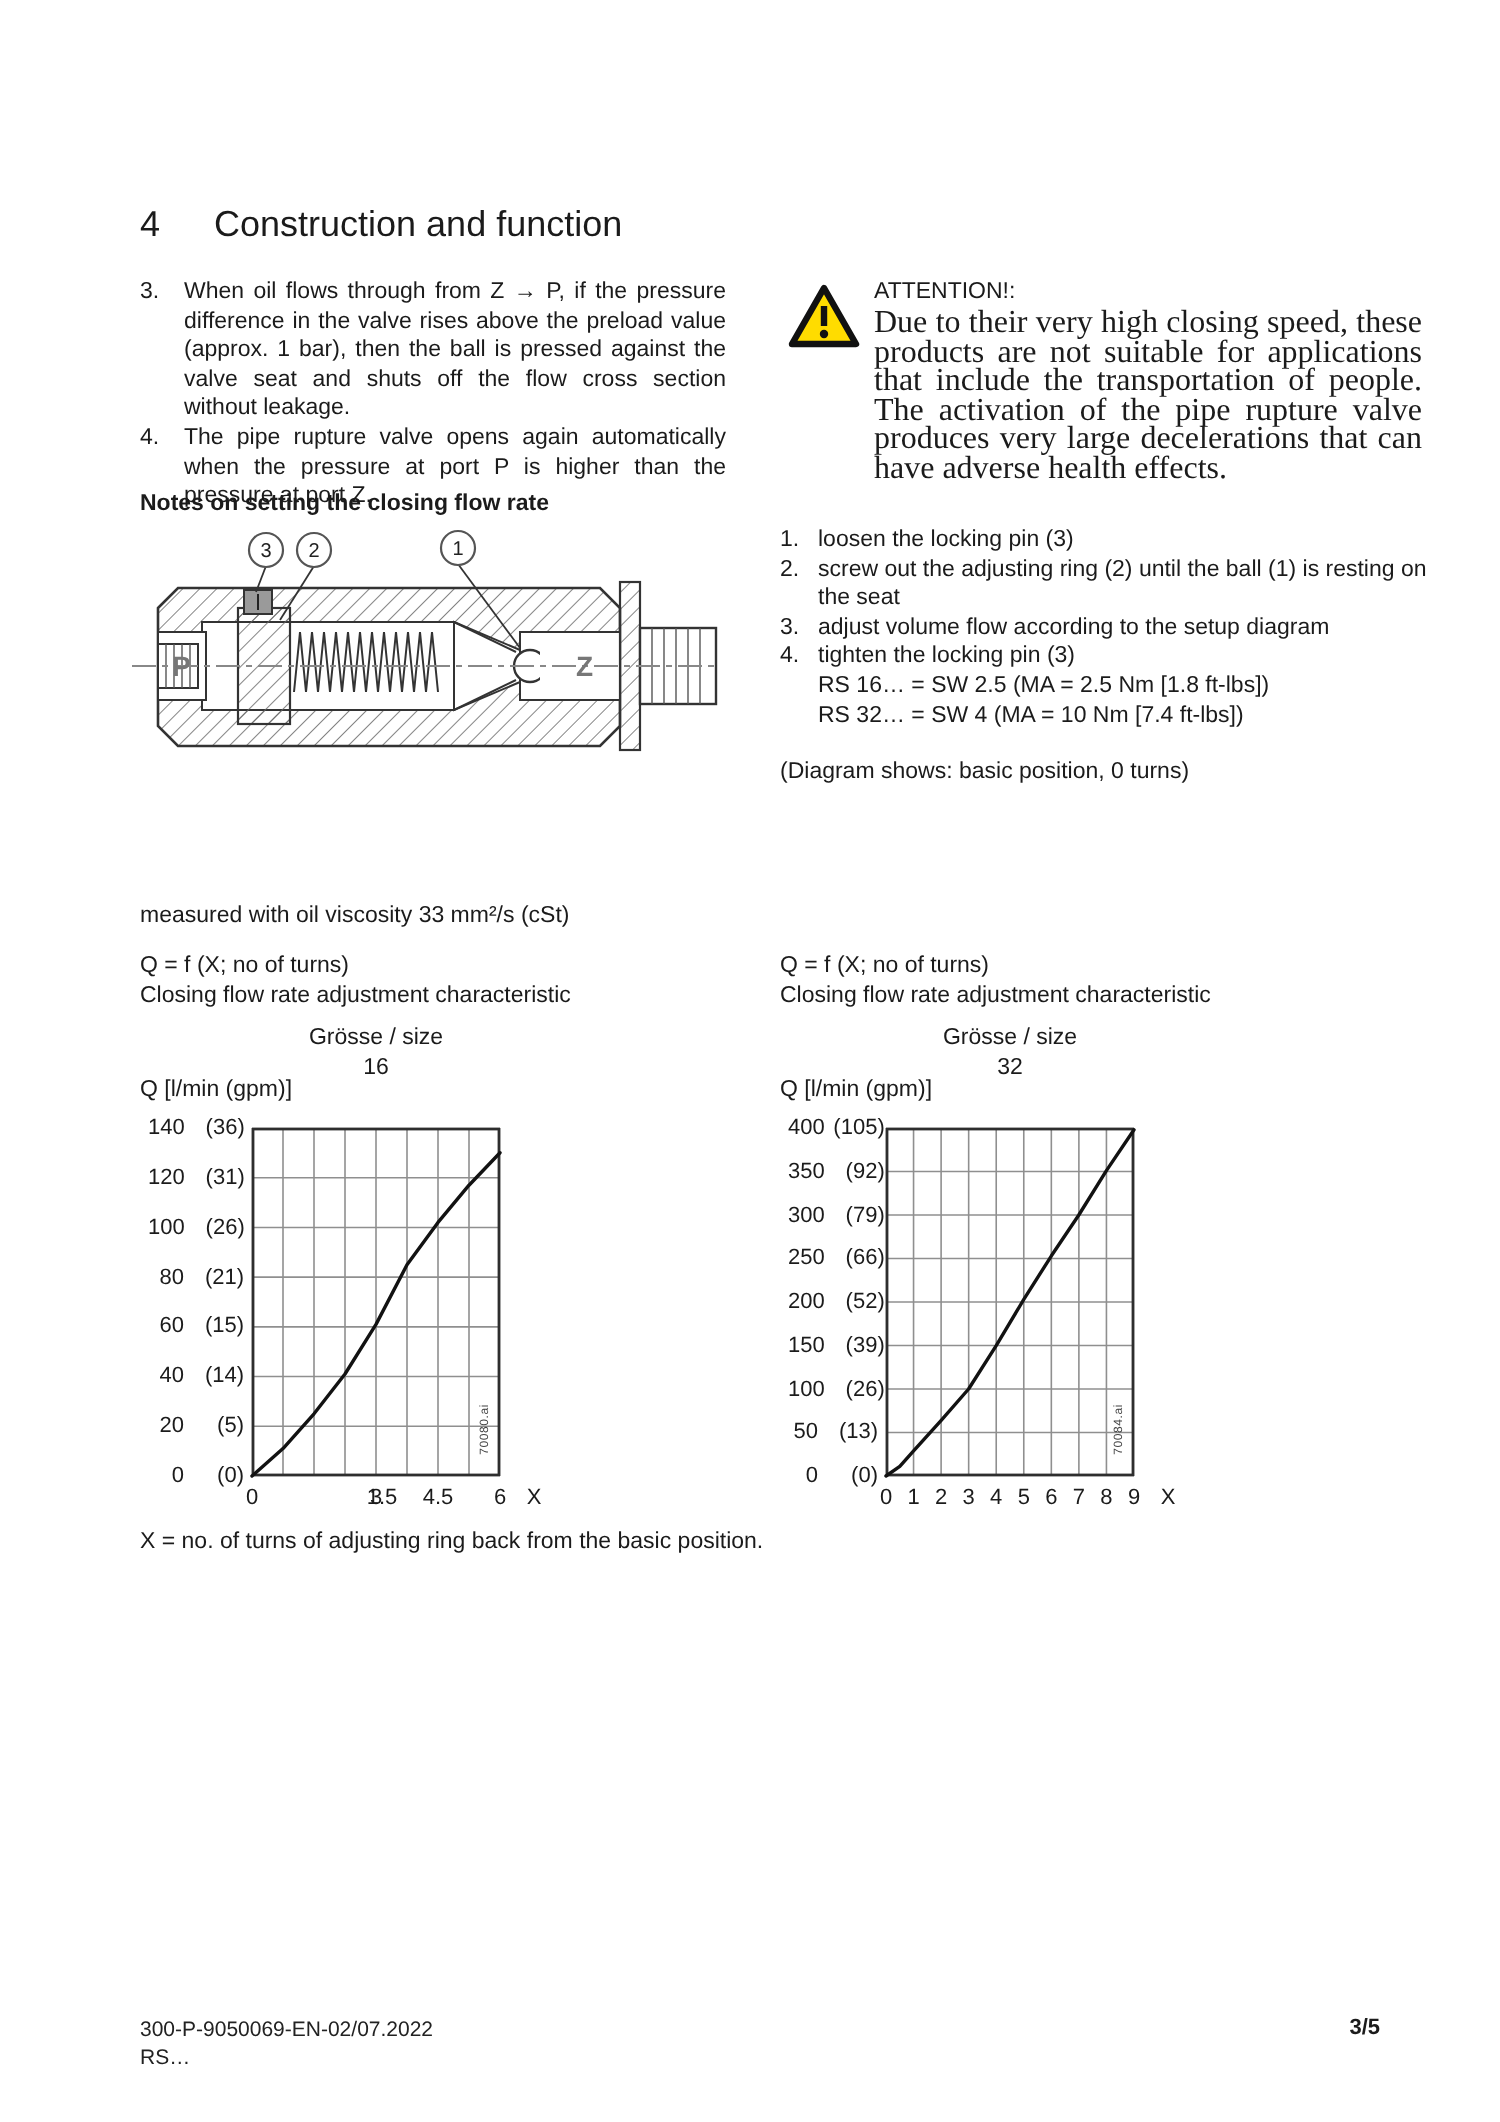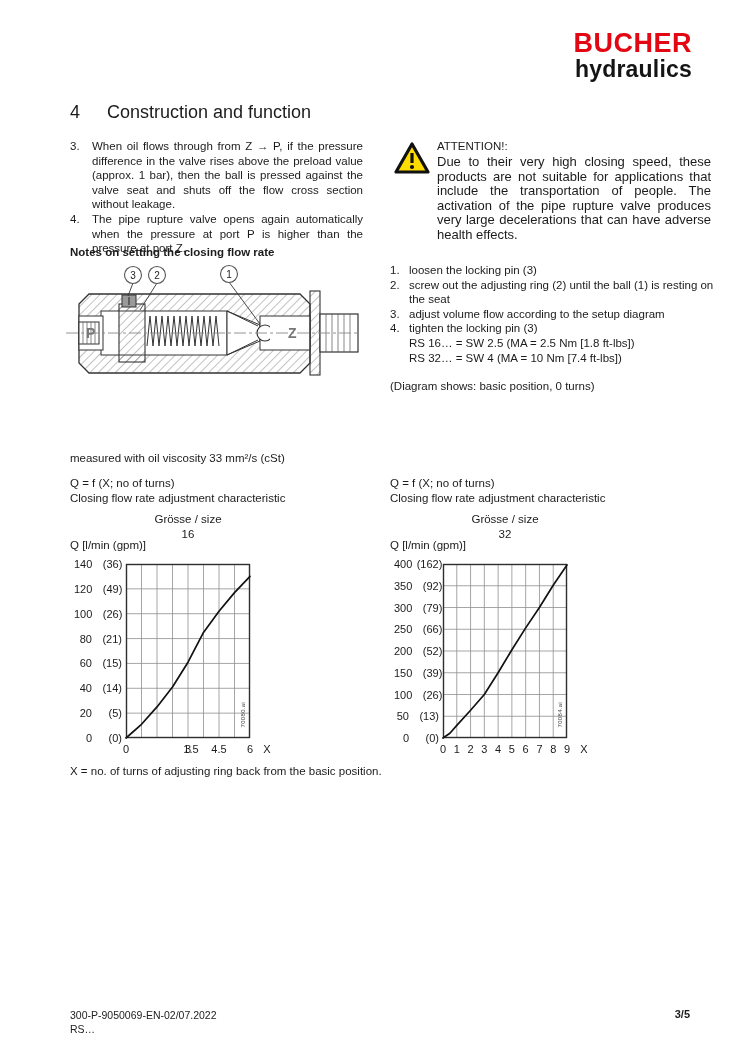--- a/index.html
+++ b/index.html
@@ -17,21 +17,21 @@
   .body-txt{font-size:11.5px;line-height:14.6px;}
   .list-item{display:flex;}
   .list-item .li-num{width:22px;flex:0 0 22px;}
   .list-item .li-txt{flex:1;text-align:justify;}
   .steps .list-item .li-num{width:19px;flex:0 0 19px;}
   .bold{font-weight:700;}
   .indent{margin-left:19px;}
   .note-gap{margin-top:14px;}
   
   .att-title{font-size:11.5px;font-weight:400;}
-  .att-body{font-size:13px;line-height:14.6px;text-align:justify;}
+  .att-body{font-size:16px;line-height:14.6px;text-align:justify;font-family:Liberation Serif, serif;}
   
   .chart-block{width:300px;height:292px;}
   .ch-line1{top:2px;left:0;font-size:11.5px;}
   .ch-line2{top:17px;left:0;font-size:11.5px;}
   .size-wrap{top:37px;width:124px;text-align:center;font-size:11.5px;line-height:15px;}
   .ch-ylabel{top:64px;left:0;font-size:11.5px;}
   .ytick{display:flex;height:14px;line-height:14px;font-size:11px;}
   .ytick .main{flex:1;text-align:right;}
   .ytick .alt{width:28px;flex:0 0 28px;text-align:right;margin-left:2px;}
   .xtick{position:absolute;transform:translateX(-50%);font-size:11px;white-space:nowrap;}
@@ -39,24 +39,20 @@
   
   .footer-left{left:70px;top:1008px;font-size:10.5px;line-height:14px;color:#222;}
   .footer-page{right:60px;top:1008px;font-size:11px;font-weight:700;}
   .small{font-size:11.5px;}
 </style>
 </head>
 <body>
 
 <div class="page">
 
-  <div class="abs logo">
-    <div class="brand">BUCHER</div>
-    <div class="sub">hydraulics</div>
-  </div>
 
   <div class="abs sec-head" style="left:70px;top:102px;">
     <span class="num">4</span><span>Construction and function</span>
   </div>
 
   <div class="abs body-txt" style="left:70px;top:139px;width:293px;">
     <div class="list-item">
       <span class="li-num">3.</span>
       <span class="li-txt">When oil flows through from Z → P, if the pressure difference in the valve rises above the preload value (approx. 1 bar), then the ball is pressed against the valve seat and shuts off the flow cross section without leakage.</span>
     </div>
@@ -190,21 +186,21 @@
         <line x1="0" y1="0" x2="124" y2="0" stroke="#8f8f8f" stroke-width="0.8"></line>
         <rect x="0.6" y="0.6" width="122.8" height="172.8" fill="none" stroke="#2e2e2e" stroke-width="1.2"></rect>
         <path d="M0.0 174.0 L15.5 160.3 L31.0 142.9 L46.5 123.0 L62.0 98.2 L77.5 68.4 L93.0 47.2 L108.5 28.6 L124.0 12.4" fill="none" stroke="#121212" stroke-width="1.7" stroke-linejoin="round" stroke-linecap="round"></path>
       </svg>
       <div class="ytick abs" style="left: 4px; width: 48px; top: 82px;">
         <span class="main">140</span>
         <span class="alt">(36)</span>
       </div>
       <div class="ytick abs" style="left: 4px; width: 48px; top: 106.857px;">
         <span class="main">120</span>
-        <span class="alt">(49)</span>
+        <span class="alt">(31)</span>
       </div>
       <div class="ytick abs" style="left: 4px; width: 48px; top: 131.714px;">
         <span class="main">100</span>
         <span class="alt">(26)</span>
       </div>
       <div class="ytick abs" style="left: 4px; width: 48px; top: 156.571px;">
         <span class="main">80</span>
         <span class="alt">(21)</span>
       </div>
       <div class="ytick abs" style="left: 4px; width: 48px; top: 181.429px;">
@@ -258,21 +254,21 @@
         <line x1="0" y1="87" x2="124" y2="87" stroke="#8f8f8f" stroke-width="0.8"></line>
         <line x1="0" y1="65.25" x2="124" y2="65.25" stroke="#8f8f8f" stroke-width="0.8"></line>
         <line x1="0" y1="43.5" x2="124" y2="43.5" stroke="#8f8f8f" stroke-width="0.8"></line>
         <line x1="0" y1="21.75" x2="124" y2="21.75" stroke="#8f8f8f" stroke-width="0.8"></line>
         <line x1="0" y1="0" x2="124" y2="0" stroke="#8f8f8f" stroke-width="0.8"></line>
         <rect x="0.6" y="0.6" width="122.8" height="172.8" fill="none" stroke="#2e2e2e" stroke-width="1.2"></rect>
         <path d="M0.0 174.0 L6.9 169.2 L13.8 161.4 L27.6 146.2 L41.3 130.5 L55.1 108.8 L68.9 85.7 L82.7 63.9 L96.4 43.5 L110.2 21.3 L124.0 0.9" fill="none" stroke="#121212" stroke-width="1.7" stroke-linejoin="round" stroke-linecap="round"></path>
       </svg>
       <div class="ytick abs" style="left: 4px; width: 45px; top: 82px; align-items: center;">
         <span class="main">400</span>
-        <span class="alt">(162)</span>
+        <span class="alt">(105)</span>
       </div>
       <div class="ytick abs" style="left: 4px; width: 45px; top: 103.75px;">
         <span class="main">350</span>
         <span class="alt">(92)</span>
       </div>
       <div class="ytick abs" style="left: 4px; width: 45px; top: 125.5px;">
         <span class="main">300</span>
         <span class="alt">(79)</span>
       </div>
       <div class="ytick abs" style="left: 4px; width: 45px; top: 147.25px;">

